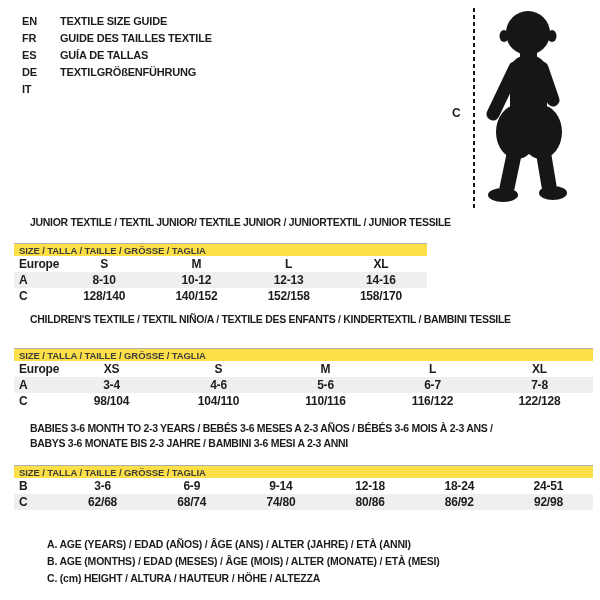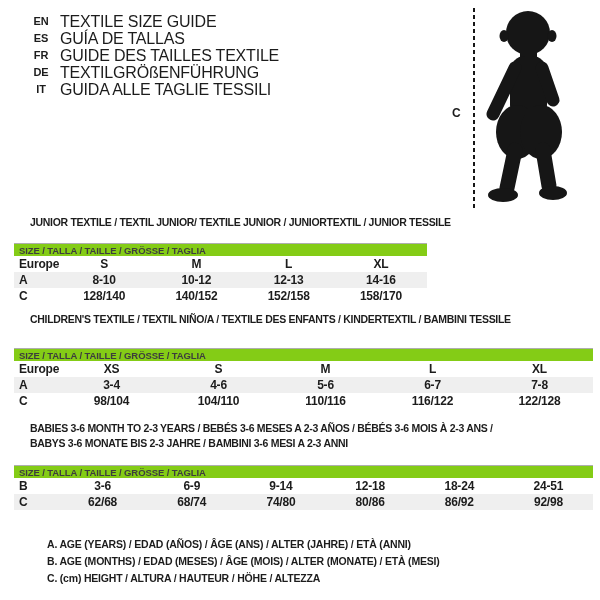--- a/index.html
+++ b/index.html
@@ -5,42 +5,42 @@
   html,body{margin:0;padding:0;}
   body{
     width:600px;height:600px;position:relative;overflow:hidden;
     background:#ffffff;color:#1c1c1c;
     font-family:"Liberation Sans", sans-serif;
     -webkit-font-smoothing:antialiased;
   }
   
   .lang-block{position:absolute;left:22px;top:13px;}
   .lang-row{display:flex;height:17px;line-height:17px;}
-  .lang-code{width:38px;font-weight:bold;font-size:11px;letter-spacing:-0.2px;text-align:center;}
-  .lang-title{font-weight:normal;font-size:16px;letter-spacing:-0.2px;white-space:nowrap;}
+  .lang-code{width:38px;font-weight:bold;font-size:11px;letter-spacing:-0.2px;}
+  .lang-title{font-weight:bold;font-size:11px;letter-spacing:-0.2px;white-space:nowrap;}
 
   
   .figure-line{
     position:absolute;left:473px;top:8px;width:2px;height:200px;
     background:repeating-linear-gradient(to bottom,#161616 0 4px,transparent 4px 7px);
   }
   .figure-c{position:absolute;left:452px;top:106px;font-weight:bold;font-size:12px;}
   .baby{position:absolute;left:484px;top:8px;width:92px;height:196px;}
 
   
   .sec-title{
     position:absolute;left:30px;font-weight:bold;font-size:10.5px;
     letter-spacing:-0.3px;white-space:nowrap;
   }
   .sec-title.two-line{white-space:normal;line-height:15px;width:480px;}
 
   
   .table{position:absolute;left:14px;}
   .size-band{
-    height:13px;line-height:13px;background:#84cc16;border-top:1px solid #aeaeae;
+    height:13px;line-height:13px;background:#fde047;border-top:1px solid #aeaeae;
     font-size:9.5px;font-weight:bold;color:#3d3d3d;padding-left:5px;
     letter-spacing:-0.1px;box-sizing:border-box;
   }
   .trow{display:flex;height:16px;line-height:16px;font-size:12px;font-weight:bold;letter-spacing:-0.2px;}
   .trow.shade{background:#efefef;}
   .tlabel{width:44px;padding-left:5px;box-sizing:border-box;flex:none;}
   .tcell{flex:1;text-align:center;}
 
   
   .footnotes{position:absolute;left:22px;top:536px;}
@@ -48,34 +48,33 @@
 </style>
 </head>
 <body>
 
 <div class="lang-block">
   <div class="lang-row">
     <span class="lang-code">EN</span>
     <span class="lang-title">TEXTILE SIZE GUIDE</span>
   </div>
   <div class="lang-row">
+    <span class="lang-code">FR</span>
+    <span class="lang-title">GUIDE DES TAILLES TEXTILE</span>
+  </div>
+  <div class="lang-row">
     <span class="lang-code">ES</span>
     <span class="lang-title">GUÍA DE TALLAS</span>
-  </div>
-  <div class="lang-row">
-    <span class="lang-code">FR</span>
-    <span class="lang-title">GUIDE DES TAILLES TEXTILE</span>
   </div>
   <div class="lang-row">
     <span class="lang-code">DE</span>
     <span class="lang-title">TEXTILGRÖßENFÜHRUNG</span>
   </div>
   <div class="lang-row">
     <span class="lang-code">IT</span>
-    <span class="lang-title">GUIDA ALLE TAGLIE TESSILI</span>
   </div>
 </div>
 
 <div class="figure-line"></div>
 <span class="figure-c">C</span>
 <svg class="baby" viewBox="0 0 92 196" aria-hidden="true">
   <g fill="#161616" stroke="none">
     <circle cx="44" cy="25" r="22"></circle>
     <ellipse cx="20" cy="28" rx="4.5" ry="6"></ellipse>
     <ellipse cx="68" cy="28" rx="4.5" ry="6"></ellipse>

